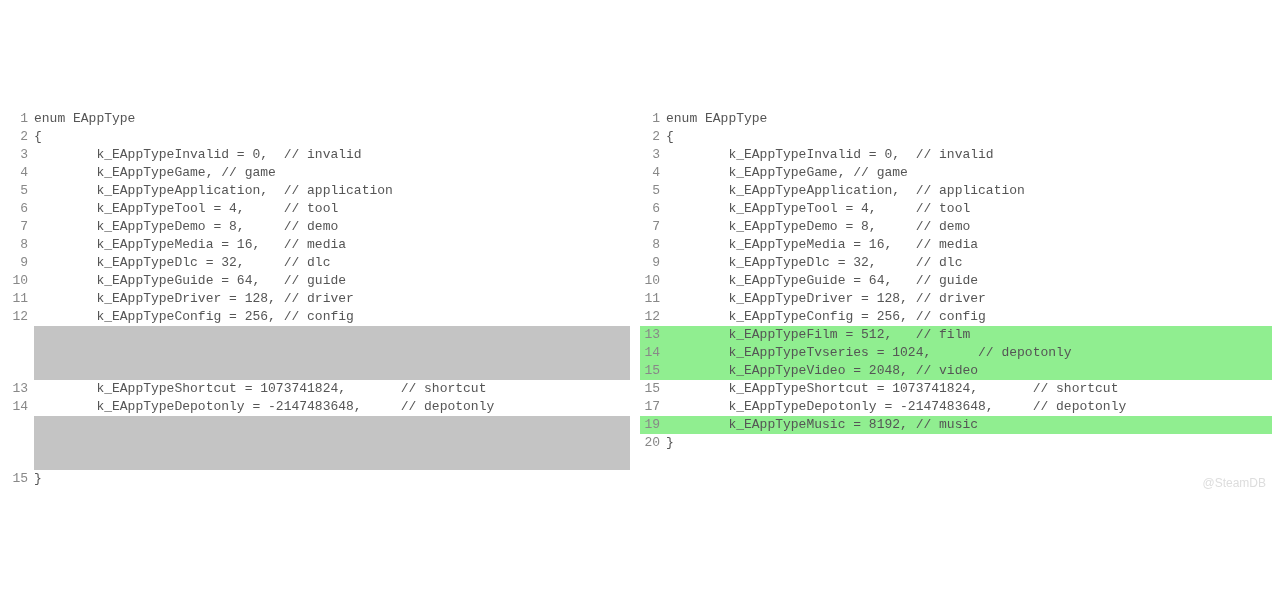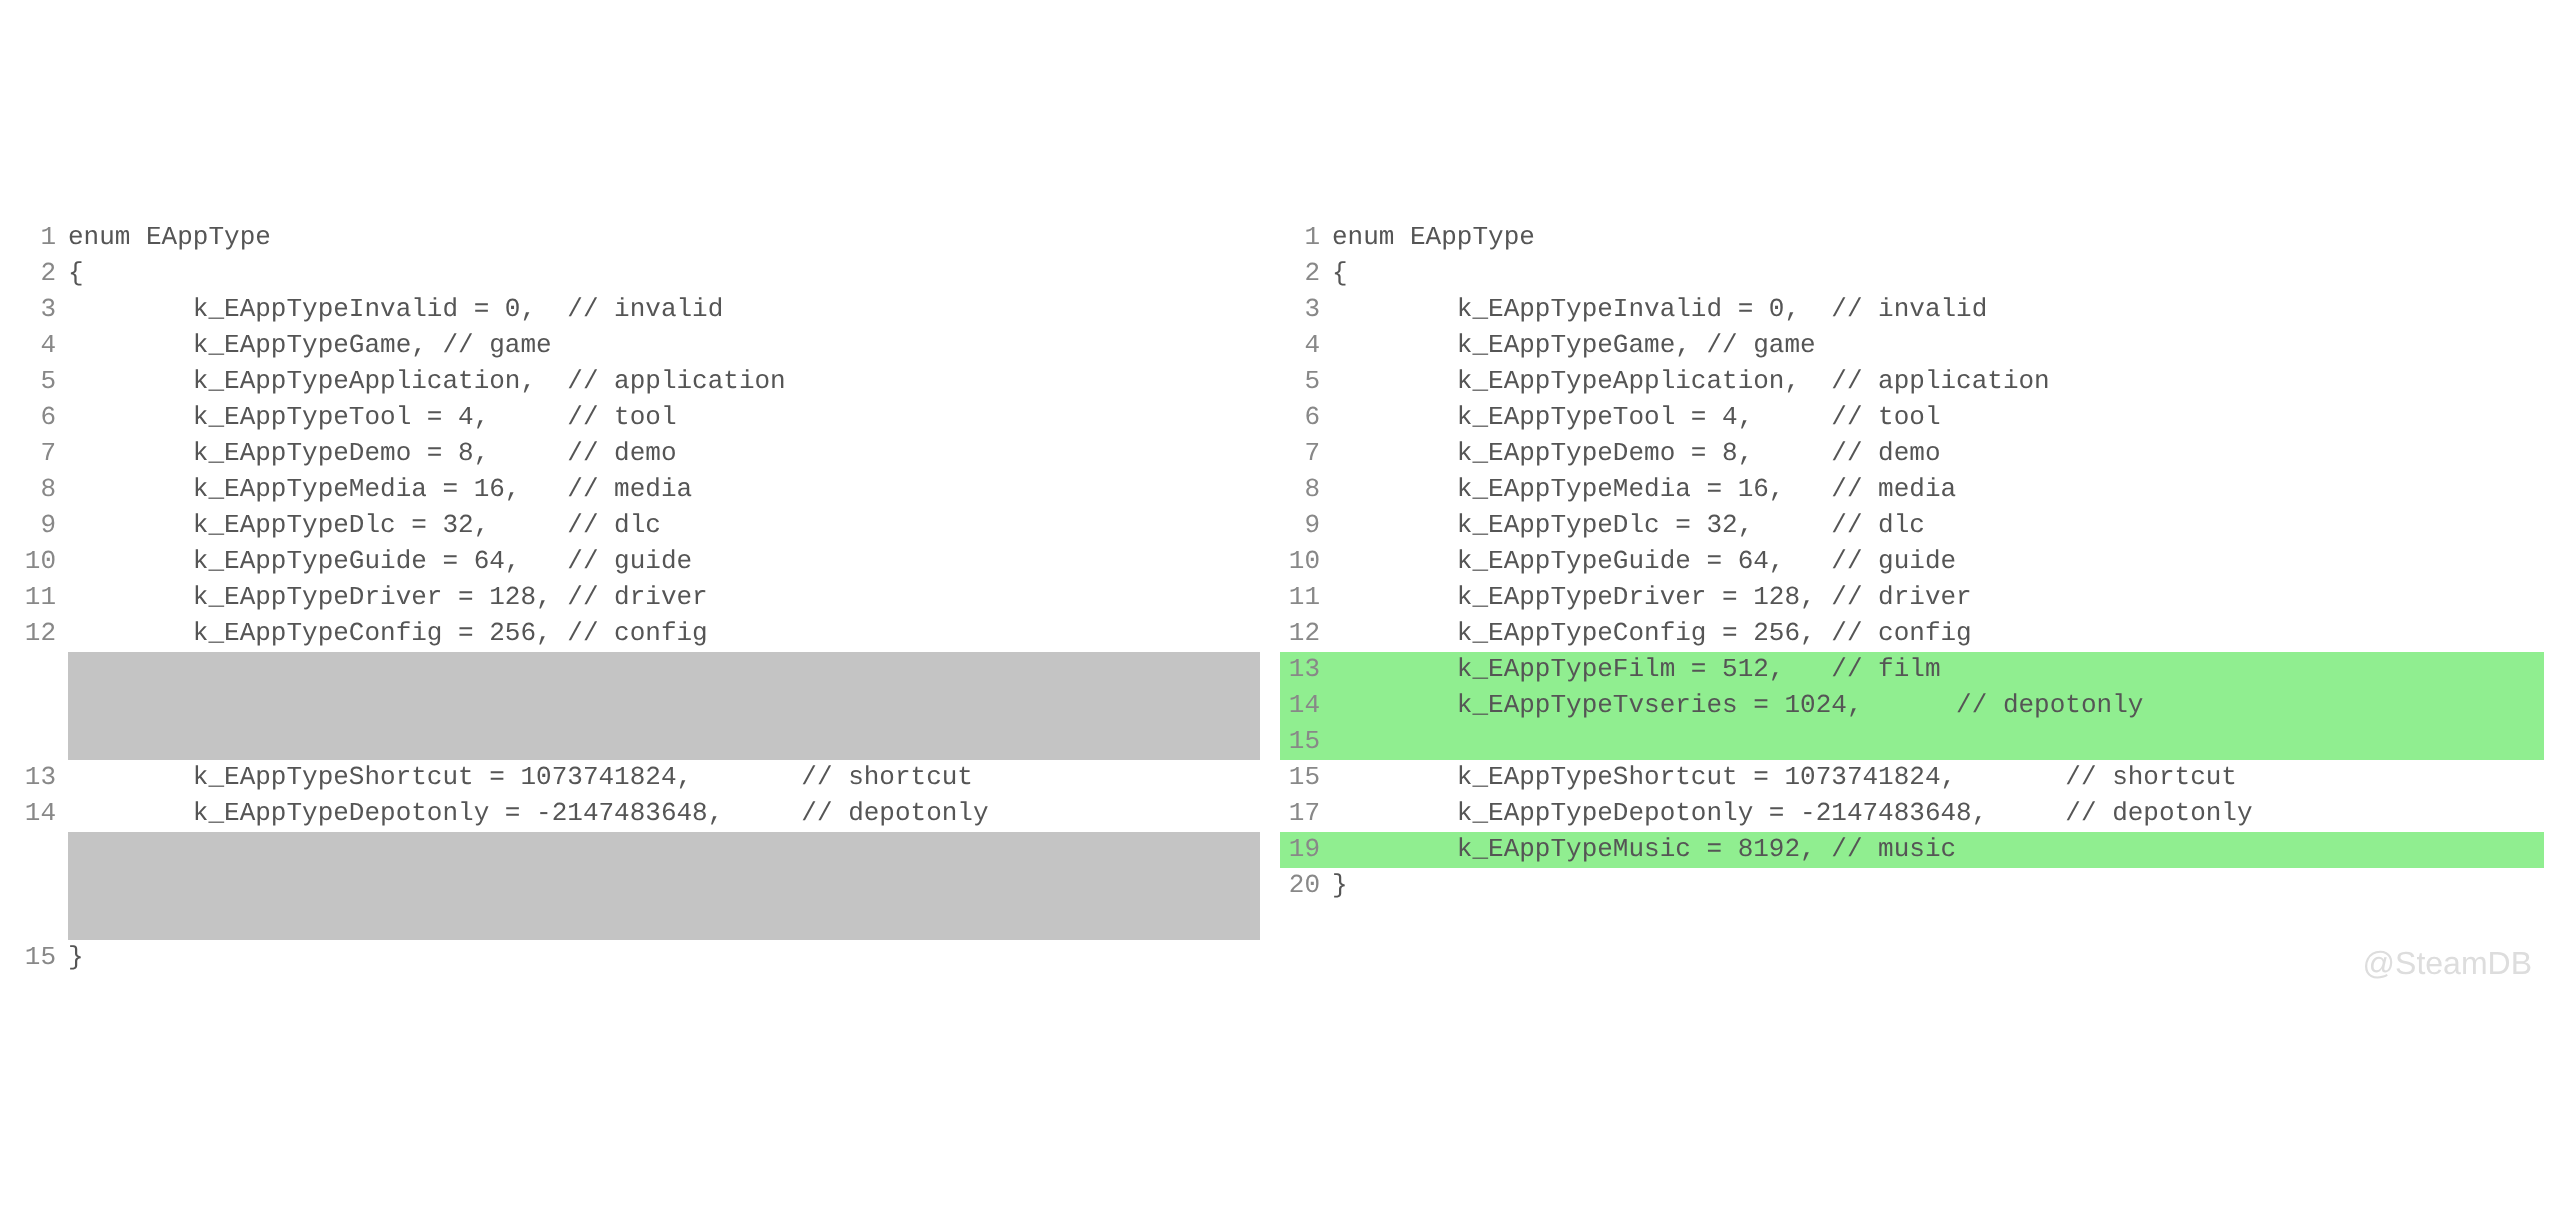--- a/index.html
+++ b/index.html
@@ -46,21 +46,21 @@
     background: #c4c4c4;
     width: 596px;
   }
   .hl-green { background: #90ee90; width: 100%; }
   .watermark {
     position: absolute;
     right: 6px;
     bottom: -4px;
     color: #dddddd;
     font-family: Arial, sans-serif;
-    font-size: 16px;
+    font-size: 12px;
   }
 </style>
 </head>
 <body>
 
 <div class="wrap">
   <div class="pane left" id="pane-left">
       <div class="row"><span class="ln">1</span><span class="code">enum EAppType</span></div>
       <div class="row"><span class="ln">2</span><span class="code">{</span></div>
       <div class="row"><span class="ln">3</span><span class="code">        k_EAppTypeInvalid = 0,  // invalid</span></div>
@@ -88,20 +88,20 @@
       <div class="row"><span class="ln">5</span><span class="code">        k_EAppTypeApplication,  // application</span></div>
       <div class="row"><span class="ln">6</span><span class="code">        k_EAppTypeTool = 4,     // tool</span></div>
       <div class="row"><span class="ln">7</span><span class="code">        k_EAppTypeDemo = 8,     // demo</span></div>
       <div class="row"><span class="ln">8</span><span class="code">        k_EAppTypeMedia = 16,   // media</span></div>
       <div class="row"><span class="ln">9</span><span class="code">        k_EAppTypeDlc = 32,     // dlc</span></div>
       <div class="row"><span class="ln">10</span><span class="code">        k_EAppTypeGuide = 64,   // guide</span></div>
       <div class="row"><span class="ln">11</span><span class="code">        k_EAppTypeDriver = 128, // driver</span></div>
       <div class="row"><span class="ln">12</span><span class="code">        k_EAppTypeConfig = 256, // config</span></div>
       <div class="row hl-green"><span class="ln">13</span><span class="code">        k_EAppTypeFilm = 512,   // film</span></div>
       <div class="row hl-green"><span class="ln">14</span><span class="code">        k_EAppTypeTvseries = 1024,      // depotonly</span></div>
-      <div class="row hl-green"><span class="ln">15</span></div>
+      <div class="row hl-green"><span class="ln">15</span><span class="code">        k_EAppTypeVideo = 2048, // video</span></div>
       <div class="row"><span class="ln">15</span><span class="code">        k_EAppTypeShortcut = 1073741824,       // shortcut</span></div>
       <div class="row"><span class="ln">17</span><span class="code">        k_EAppTypeDepotonly = -2147483648,     // depotonly</span></div>
       <div class="row hl-green"><span class="ln">19</span><span class="code">        k_EAppTypeMusic = 8192, // music</span></div>
       <div class="row"><span class="ln">20</span><span class="code">}</span></div>
       <div class="watermark">@SteamDB</div>
     </div>
 </div>
 
 </body></html>

